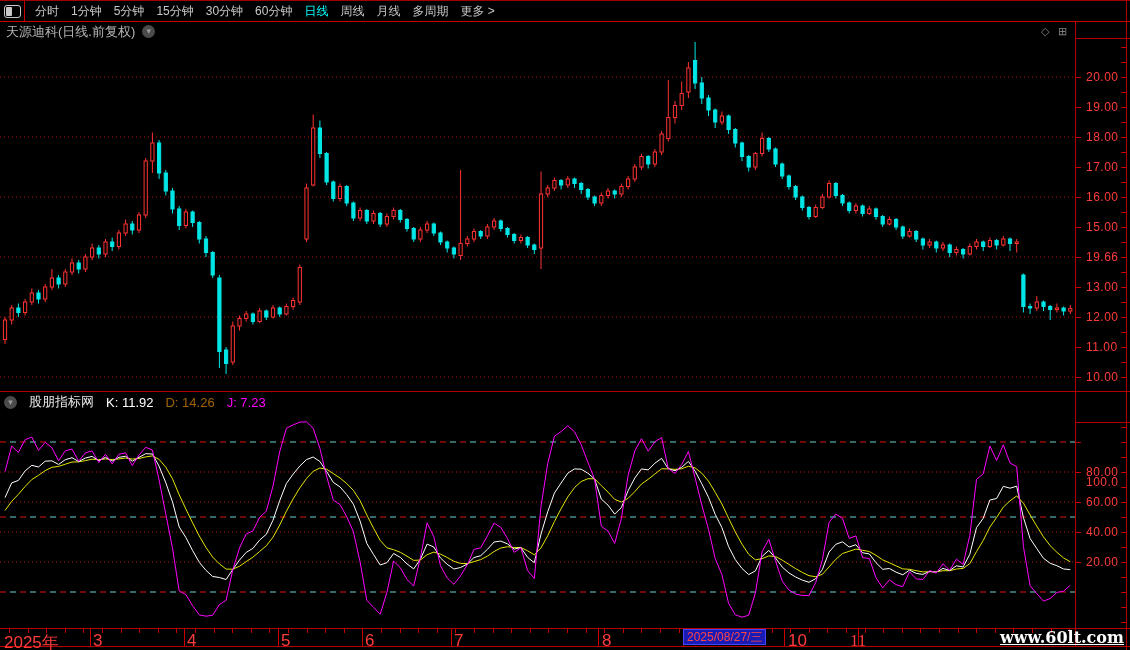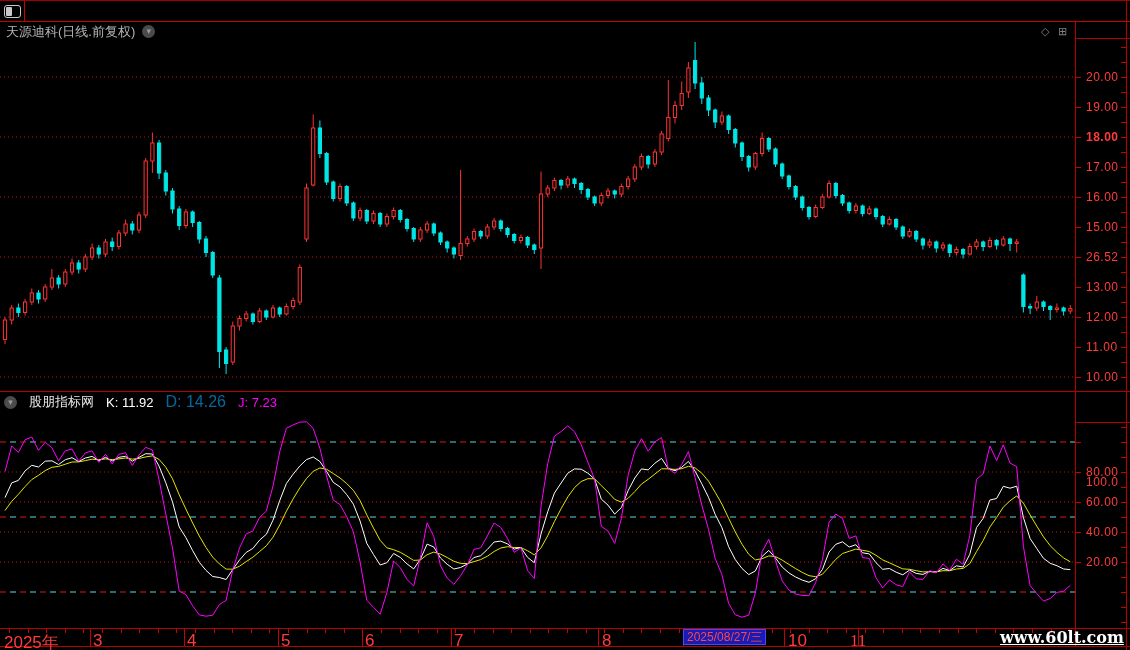--- a/index.html
+++ b/index.html
@@ -18,21 +18,21 @@
   
   #title-row{top:22px;left:0;width:1075px;height:19px;display:flex;align-items:center;}
   #chart-title{color:#b4b4b4;font-size:13px;margin-left:6px;}
   .circ-chevron{display:inline-block;width:13px;height:13px;border-radius:50%;background:#4b4b4b;color:#9b9b9b;
      font-size:9px;line-height:12px;text-align:center;margin-left:7px;}
   .corner-ico{color:#828282;font-size:11px;}
   
   #ind-header{top:393px;left:0;width:1075px;height:18px;display:flex;align-items:center;gap:12px;}
   #ind-name{color:#e6e6e6;font-size:13px;}
   .kdj-k{color:#ffffff;font-size:13px;}
-  .kdj-d{color:#0369a1;font-size:16px;}
+  .kdj-d{color:#a16207;font-size:13px;}
   .kdj-j{color:#ff00ff;font-size:13px;}
   
   .hline{background:#b40000;height:1px;}
   .vline{background:#b40000;width:1px;}
   
   .ylab{position:absolute;color:#ff3c3c;font-size:12px;letter-spacing:0.5px;}
   .tlab{position:absolute;color:#ff3c3c;font-size:17px;top:631px;}
   .tick{position:absolute;background:#c80000;}
   
   #date-box{top:629px;background:#1a1ab4;border:1px solid #4646ff;color:#ff4646;font-size:12px;
@@ -44,20 +44,33 @@
   svg{position:absolute;left:0;}
 </style>
 </head>
 <body>
 
 <div id="stage">
 
   <div id="toolbar" class="abs">
     <span id="layout-icon"></span>
     <span id="tb-sep"></span>
+    <span id="tb-left" style="display: flex;">
+        <span class="tb-item">分时</span>
+        <span class="tb-item">1分钟</span>
+        <span class="tb-item">5分钟</span>
+        <span class="tb-item">15分钟</span>
+        <span class="tb-item">30分钟</span>
+        <span class="tb-item">60分钟</span>
+        <span class="tb-item active">日线</span>
+        <span class="tb-item">周线</span>
+        <span class="tb-item">月线</span>
+        <span class="tb-item">多周期</span>
+        <span class="tb-item">更多 &gt;</span>
+      </span>
   </div>
 
   <div id="title-row" class="abs">
     <span id="chart-title">天源迪科(日线.前复权)</span>
     <span class="circ-chevron">▾</span>
   </div>
   <span class="abs corner-ico" style="top:25px;left:1041px;">◇</span>
   <span class="abs corner-ico" style="top:25px;left:1058px;">⊞</span>
 
   <svg id="main-svg" class="abs" style="top:42px;" width="1075" height="349">
@@ -496,29 +509,29 @@
 
   <div class="vline abs" style="top:22px;left:1075px;height:625px;"></div>
   <div class="vline abs" style="top:0;left:1126px;height:650px;"></div>
   <div class="hline abs" style="top:38px;left:1075px;width:55px;"></div>
   <div class="hline abs" style="top:422px;left:1075px;width:55px;"></div>
   <div id="y-axis-main">
       <div class="ylab" style="top: 70px; left: 1086px;">20.00</div>
       <div class="tick" style="top: 77px; left: 1076px; width: 5px; height: 1px;"></div>
       <div class="ylab" style="top: 100px; left: 1086px;">19.00</div>
       <div class="tick" style="top: 107px; left: 1076px; width: 5px; height: 1px;"></div>
-      <div class="ylab" style="top: 130px; left: 1086px; font-weight: bold;">18.00</div>
+      <div class="ylab" style="top: 130px; left: 1086px;">18.00</div>
       <div class="tick" style="top: 137px; left: 1076px; width: 5px; height: 1px;"></div>
       <div class="ylab" style="top: 160px; left: 1086px;">17.00</div>
       <div class="tick" style="top: 167px; left: 1076px; width: 5px; height: 1px;"></div>
       <div class="ylab" style="top: 190px; left: 1086px;">16.00</div>
       <div class="tick" style="top: 197px; left: 1076px; width: 5px; height: 1px;"></div>
       <div class="ylab" style="top: 220px; left: 1086px;">15.00</div>
       <div class="tick" style="top: 227px; left: 1076px; width: 5px; height: 1px;"></div>
-      <div class="ylab" style="top: 250px; left: 1086px;">26.52</div>
+      <div class="ylab" style="top: 250px; left: 1086px;">19.66</div>
       <div class="tick" style="top: 257px; left: 1076px; width: 5px; height: 1px;"></div>
       <div class="ylab" style="top: 280px; left: 1086px;">13.00</div>
       <div class="tick" style="top: 287px; left: 1076px; width: 5px; height: 1px;"></div>
       <div class="ylab" style="top: 310px; left: 1086px;">12.00</div>
       <div class="tick" style="top: 317px; left: 1076px; width: 5px; height: 1px;"></div>
       <div class="ylab" style="top: 340px; left: 1086px;">11.00</div>
       <div class="tick" style="top: 347px; left: 1076px; width: 5px; height: 1px;"></div>
       <div class="ylab" style="top: 370px; left: 1086px;">10.00</div>
       <div class="tick" style="top: 377px; left: 1076px; width: 5px; height: 1px;"></div>
       <div class="tick" style="top: 377px; left: 1121px; width: 5px; height: 1px;"></div>

